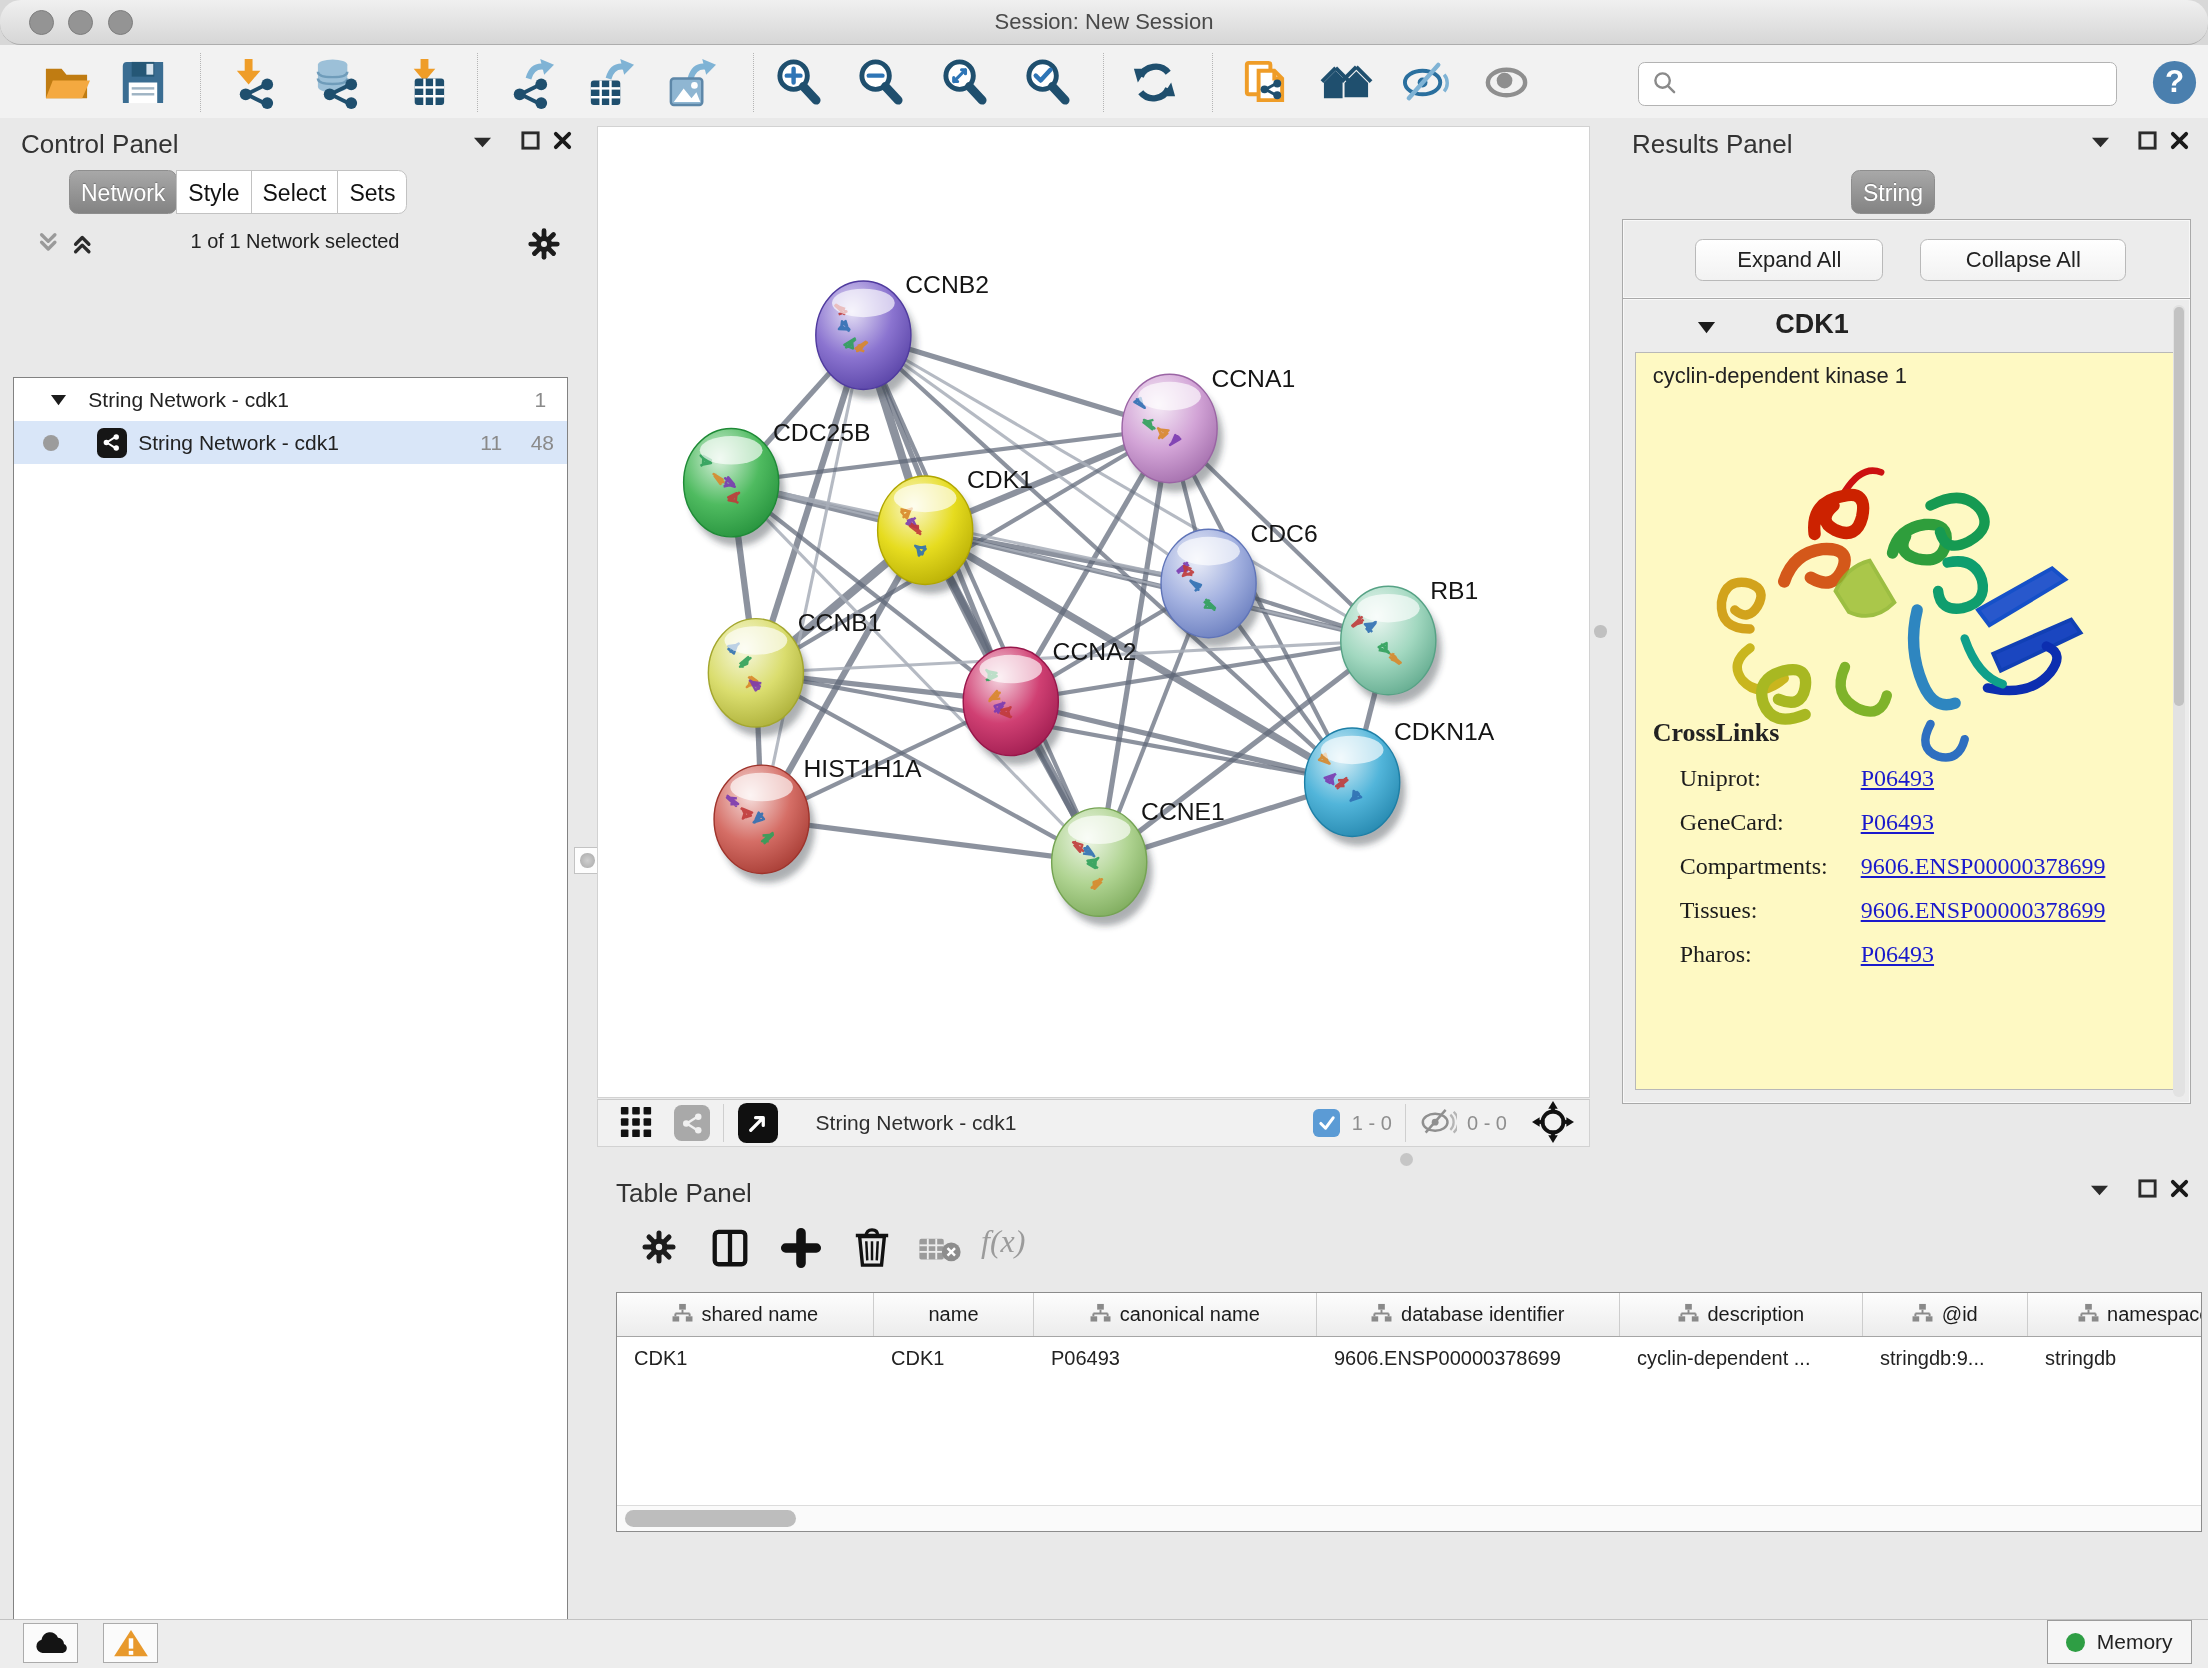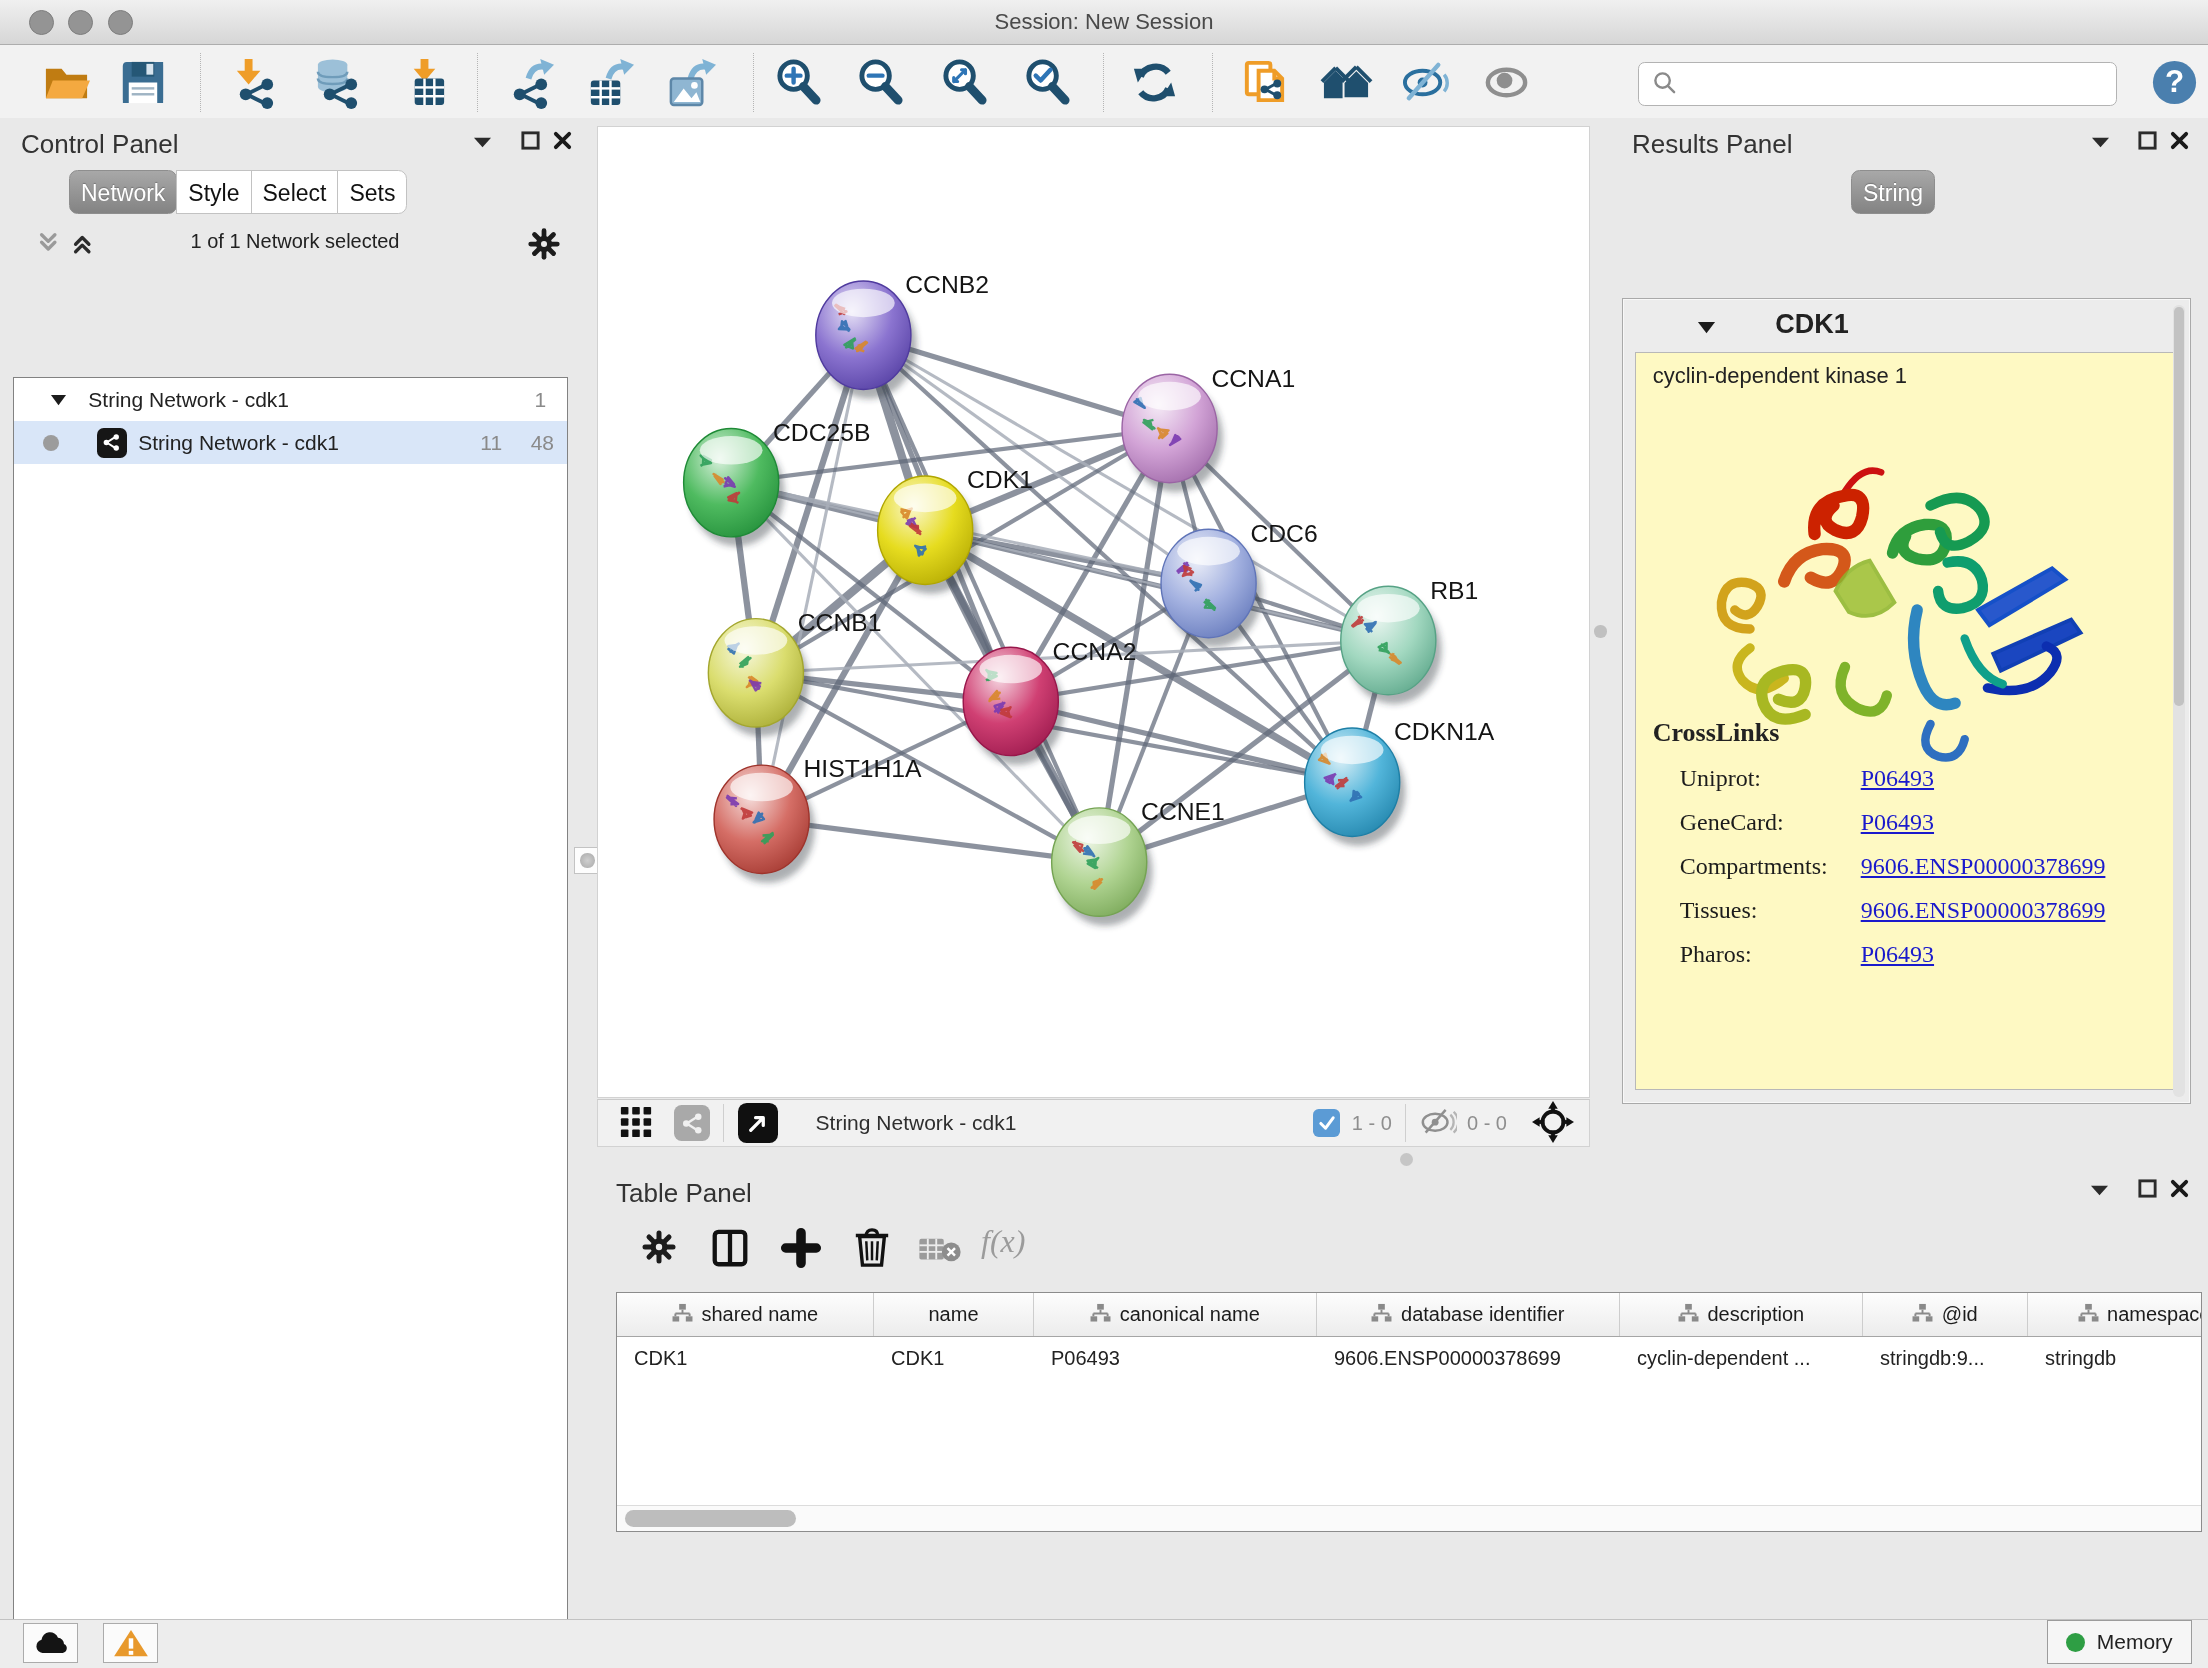--- a/index.html
+++ b/index.html
@@ -1,21 +1,21 @@
 <!DOCTYPE html>
 <html style="font-size:15px"><head>
 <meta charset="utf-8">
 <style>
   html,body{margin:0;padding:0;background:#d8d8d8;}
   body{width:2208px;height:1668px;position:relative;font-family:"Liberation Sans",sans-serif;overflow:hidden;
        -webkit-font-smoothing:antialiased;color:#222;}
   .abs{position:absolute;}
   
   #titlebar{left:0;top:0;width:2208px;height:44px;background:linear-gradient(#f0f0f0,#d6d6d6);
-            border-bottom:1px solid #adadad;}
+            border-bottom:1px solid #adadad;border-radius:21px;}
   .tl-circle{width:23px;height:23px;border-radius:50%;background:#949494;border:1px solid #7e7e7e;top:9.5px;}
   #win-title{width:100%;text-align:center;top:8.6px;font-size:22px;color:#4a4a4a;}
   
   #toolbar{left:0;top:45px;width:2208px;height:73px;background:#f2f2f2;border-bottom:1px solid #c4c4c4;}
   .tbtn{top:11.4px;width:53px;height:53px;display:flex;align-items:center;justify-content:center;cursor:default;}
   .tsep{top:7.6px;width:0;height:59px;border-left:1.9px dotted #b5b5b5;}
   #search-wrap{left:1638px;top:17px;width:477px;height:42px;background:#fff;border:1px solid #b3b3b3;border-radius:6.7px;
                display:flex;align-items:center;}
   #search-input{border:none;outline:none;font-size:20px;flex:1;background:transparent;height:34px;}
   
@@ -656,20 +656,24 @@
   <span class="panel-ctl abs" style="left:556px;top:9.5px">
     <svg width="21" height="21" viewBox="0 0 22 22">
         <path d="M4 4 L18 18 M18 4 L4 18" stroke="#1a1a1a" stroke-width="4" stroke-linecap="round"></path>
       </svg>
     </span>
 
   <div class="abs" style="left:243px;top:52px">
     <span class="tab selected first last">String</span>
   </div>
 
+  <div class="rbox abs" style="left:13.3px;top:101px;width:569px;height:80px">
+    <div class="rbtn abs" style="left:72px;top:19px;width:186px">Expand All</div>
+    <div class="rbtn abs" style="left:297px;top:19px;width:204px">Collapse All</div>
+  </div>
 
   <div class="rbox abs" style="left:13.3px;top:180px;width:569px;height:806px">
     <span class="abs" style="left:74px;top:21px">
       <svg width="19" height="14.3" viewBox="0 0 20 15">
           <polygon points="1,2 19,2 10,14" fill="#1c1c1c"></polygon>
         </svg></span>
     <div class="abs" style="left:152px;top:9.5px;font-size:27px;font-weight:bold">CDK1</div>
     <div class="abs" style="left:11.4px;top:53px;width:544px;height:738px;border:1px solid #b8b8b8;background:#fef9c3;box-sizing:border-box">
       <div class="abs" style="left:17px;top:9.5px;font-size:22px">cyclin-dependent kinase 1</div>
       <svg class="abs" style="left:57px;top:86px" width="399" height="342" viewBox="0 0 420 360">

